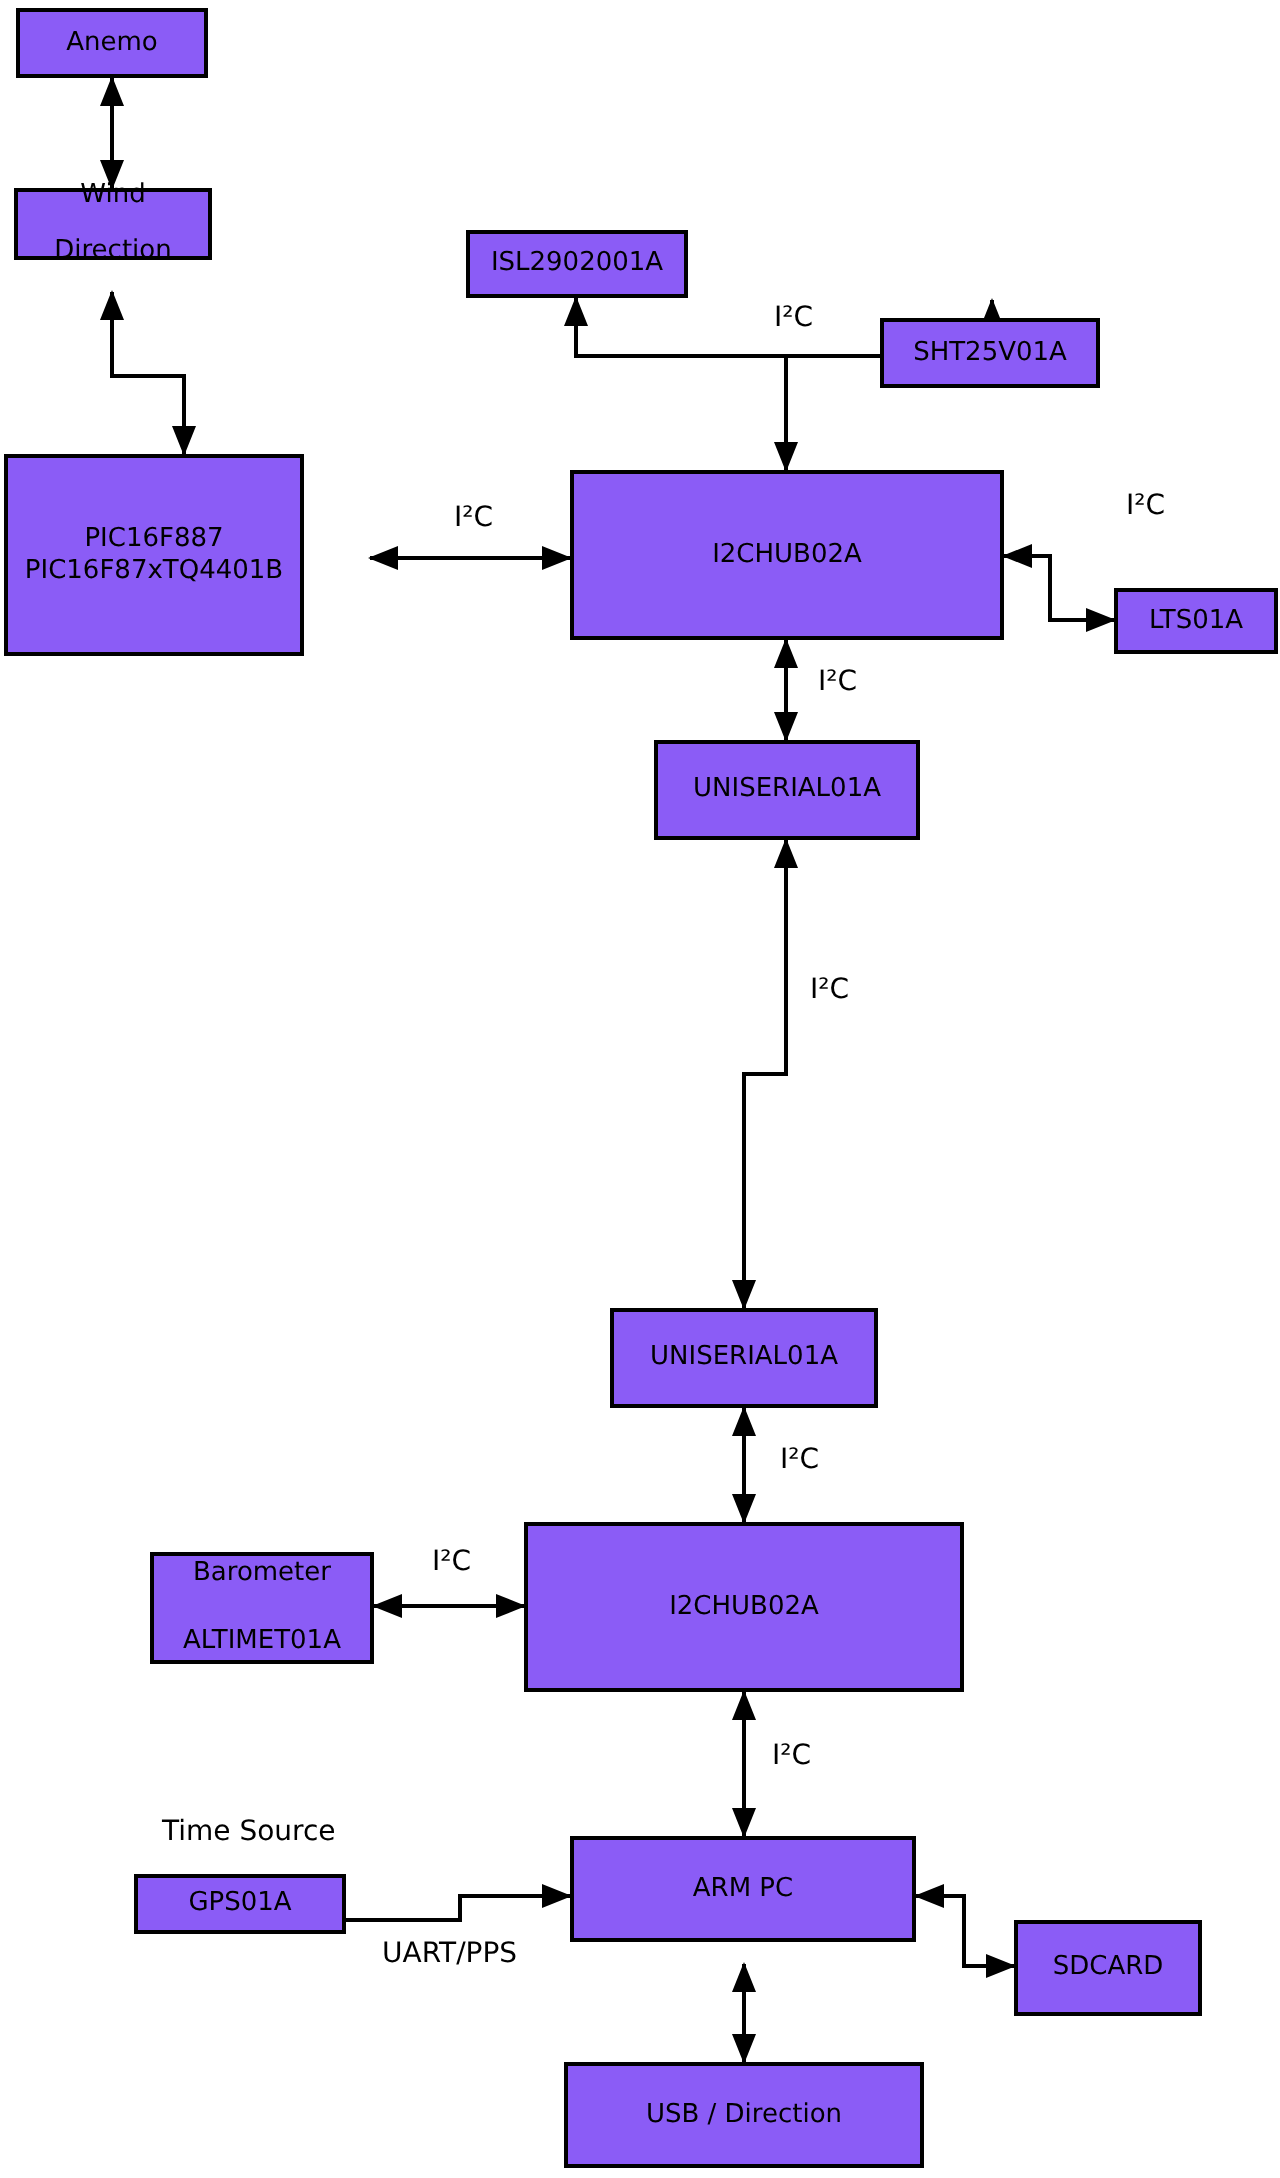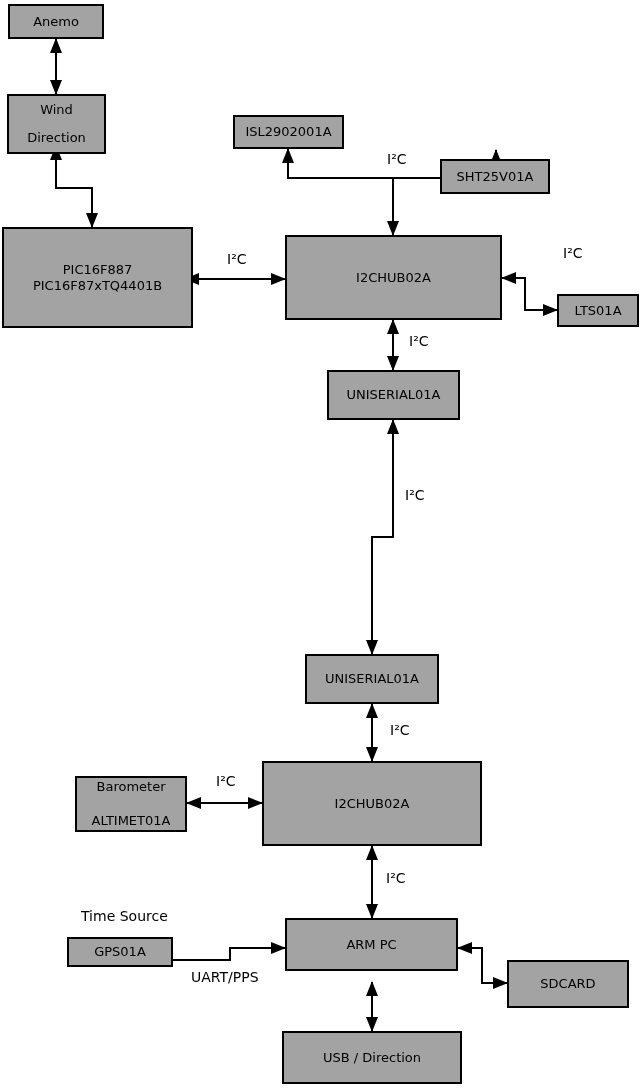--- a/index.html
+++ b/index.html
@@ -17,53 +17,53 @@
     overflow: hidden;
   }
   #wires {
     position: absolute;
     left: 0; top: 0;
     width: 640px; height: 1089px;
   }
   .node {
     position: absolute;
     box-sizing: border-box;
-    background: #a3a3a3;
+    background: #8b5cf6;
     border: 2px solid #000000;
     display: flex;
     flex-direction: column;
     align-items: center;
     justify-content: center;
     text-align: center;
     font-size: 13px;
     line-height: 16px;
     z-index: 2;
   }
   .edge-label {
     position: absolute;
     font-size: 14px;
     line-height: 15px;
     white-space: nowrap;
     z-index: 3;
   }
   
   #n-anemo        { left: 8px;   top: 4px;    width: 96px;  height: 35px; }
-  #n-wind         { left: 7px;   top: 94px;   width: 99px;  height: 60px; gap: 12px; }
-  #n-pic          { left: 2px;   top: 227px;  width: 191px; height: 101px; }
+  #n-wind         { left: 7px;   top: 94px;   width: 99px;  height: 36px; gap: 12px; }
+  #n-pic          { left: 2px;   top: 227px;  width: 150px; height: 101px; }
   #n-isl          { left: 233px; top: 115px;  width: 111px; height: 34px; }
   #n-sht          { left: 440px; top: 115px;  width: 110px; height: 35px; margin-top: 44px; }
   #n-hub1         { left: 285px; top: 235px;  width: 217px; height: 85px; }
   #n-lts          { left: 557px; top: 294px;  width: 82px;  height: 33px; }
   #n-uni1         { left: 327px; top: 370px;  width: 133px; height: 50px; }
   #n-uni2         { left: 305px; top: 654px;  width: 134px; height: 50px; }
   #n-hub2         { left: 262px; top: 761px;  width: 220px; height: 85px; }
   #n-baro         { left: 75px;  top: 776px;  width: 112px; height: 56px; gap: 18px; }
   #n-gps          { left: 67px;  top: 937px;  width: 106px; height: 30px; }
   #n-arm          { left: 285px; top: 918px;  width: 173px; height: 53px; }
-  #n-sdcard       { left: 507px; top: 960px;  width: 122px; height: 48px; }
+  #n-sdcard       { left: 507px; top: 960px;  width: 94px; height: 48px; }
   #n-usb          { left: 282px; top: 1031px; width: 180px; height: 53px; }
   
   #l-i2c-top      { left: 387px; top: 152px; }
   #l-i2c-pic      { left: 227px; top: 252px; }
   #l-i2c-lts      { left: 563px; top: 246px; }
   #l-i2c-uni1     { left: 409px; top: 334px; }
   #l-i2c-long     { left: 405px; top: 488px; }
   #l-i2c-uni2     { left: 390px; top: 723px; }
   #l-i2c-baro     { left: 216px; top: 774px; }
   #l-i2c-arm      { left: 386px; top: 871px; }

